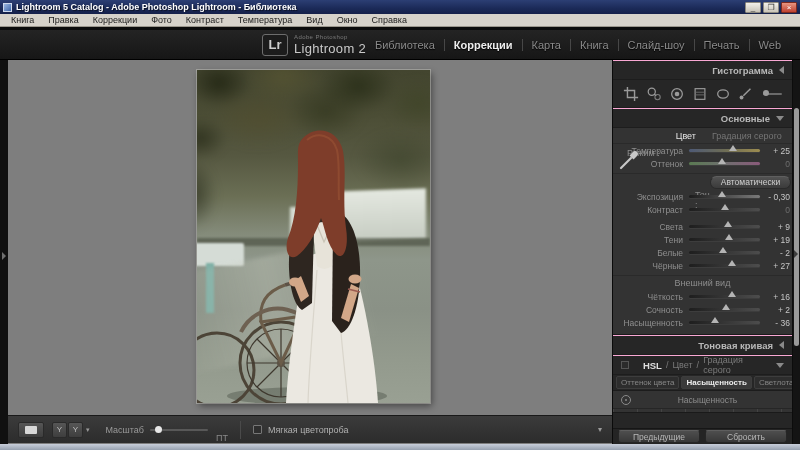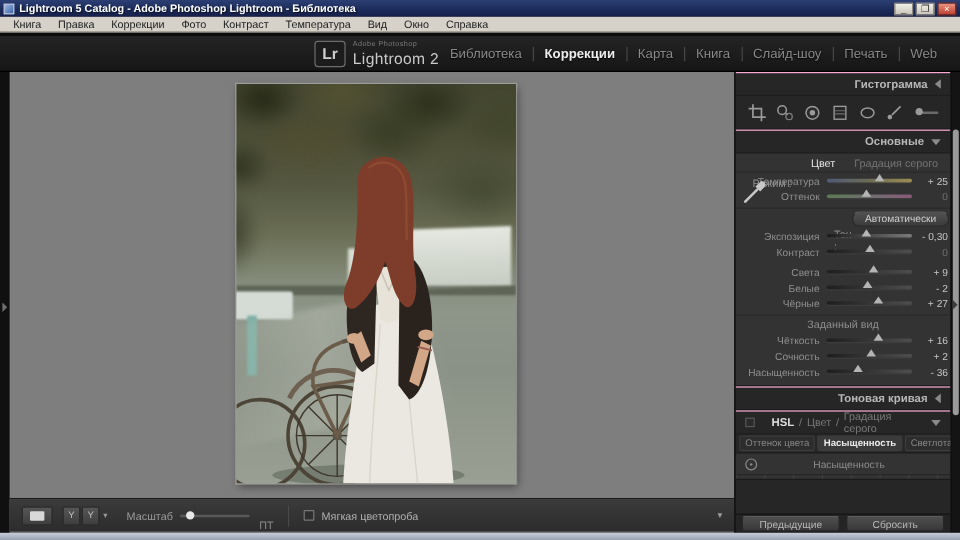--- a/index.html
+++ b/index.html
@@ -427,38 +427,45 @@
           <div class="gap4"></div>
           <div id="light-sliders">
               <div class="srow">
                 <span class="slbl">Света</span>
                 <span class="strack">
                   <i class="sthumb" style="left: 55%;"></i>
                 </span>
                 <span class="sval">+ 9</span>
               </div>
               <div class="srow">
+                <span class="slbl">Тени</span>
+                <span class="strack">
+                  <i class="sthumb" style="left: 57%;"></i>
+                </span>
+                <span class="sval">+ 19</span>
+              </div>
+              <div class="srow">
                 <span class="slbl">Белые</span>
                 <span class="strack">
                   <i class="sthumb" style="left: 48%;"></i>
                 </span>
                 <span class="sval">- 2</span>
               </div>
               <div class="srow">
                 <span class="slbl">Чёрные</span>
                 <span class="strack">
                   <i class="sthumb" style="left: 61%;"></i>
                 </span>
                 <span class="sval">+ 27</span>
               </div>
             </div>
         </div>
 
         <div class="presence-block">
-          <div class="b-row centered-lbl">Заданный вид</div>
+          <div class="b-row centered-lbl">Внешний вид</div>
           <div id="presence-sliders">
               <div class="srow">
                 <span class="slbl">Чёткость</span>
                 <span class="strack">
                   <i class="sthumb" style="left: 60%;"></i>
                 </span>
                 <span class="sval">+ 16</span>
               </div>
               <div class="srow">
                 <span class="slbl">Сочность</span>

